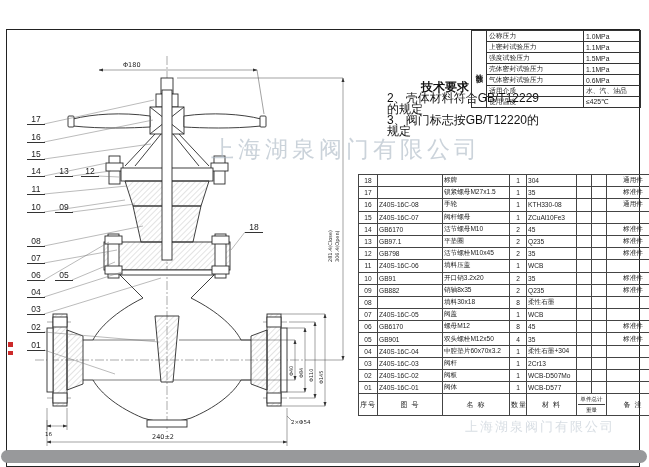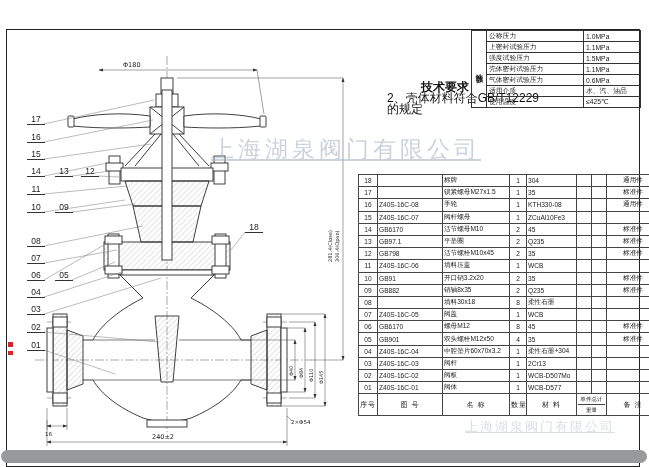--- a/index.html
+++ b/index.html
@@ -7,21 +7,21 @@
     width:649px;height:467px;position:relative;background:#ffffff;overflow:hidden;
     font-family:"Liberation Sans","DejaVu Sans",sans-serif;color:#1c1c1c;
   }
   .sheet{
     position:absolute;left:6px;top:2px;width:634px;height:438px;
     border:1.5px solid #222;background:#fff;box-sizing:border-box;margin-top:27px;
   }
   svg text{font-family:"DejaVu Sans","Liberation Sans",sans-serif;}
   .drawing{position:absolute;left:0;top:0;}
   
-  .wm{position:absolute;color:#a9b6c3;opacity:.6;letter-spacing:4px;pointer-events:none;white-space:nowrap;text-decoration:underline;}
+  .wm{position:absolute;color:#a9b6c3;opacity:.6;letter-spacing:4px;pointer-events:none;white-space:nowrap;}
   .wm1{left:204px;top:104px;font-size:23px;}
   .wm2{left:458px;top:388px;font-size:13px;opacity:.45;letter-spacing:2px;}
   
   .tech{position:absolute;left:380px;top:52px;width:160px;font-size:12px;line-height:11px;color:#111;}
   .tech .tech-title{text-align:left;padding-left:34px;font-weight:bold;}
   
   table{border-collapse:collapse;}
   .perf{position:absolute;left:464px;top:0px;width:168px;table-layout:fixed;}
   .perf td{border:0.8px solid #333;font-size:6.8px;height:9.2px;padding:0 2px;white-space:nowrap;overflow:hidden;}
   .perf td.pvert{width:14px;text-align:center;font-size:7.5px;letter-spacing:1px;
@@ -231,20 +231,21 @@
       <div class="balloon" style="left: 238px; top: 193px;">18</div>
     </div>
 
   <div class="wm wm1">上海湖泉阀门有限公司</div>
   <div class="wm wm2">上海湖泉阀门有限公司</div>
 
   <div class="tech">
     <div class="tech-title">技术要求</div>
     <div id="tech-list">
         <div>2、壳体材料符合GB/T12229的规定</div>
+        <div>3、阀门标志按GB/T12220的规定</div>
       </div>
   </div>
 
   <table class="perf">
     <tbody id="perf-body">
         <tr>
           <td class="pvert" rowspan="7">性能参数</td>
           <td class="plabel">公称压力</td>
           <td class="pvalue">1.0MPa</td>
         </tr>

